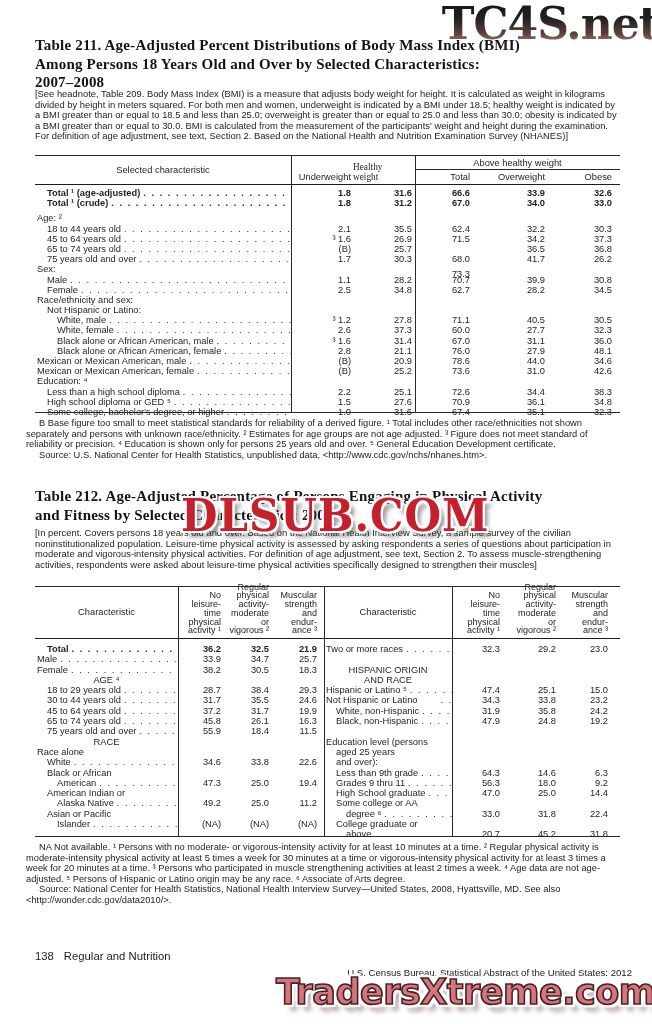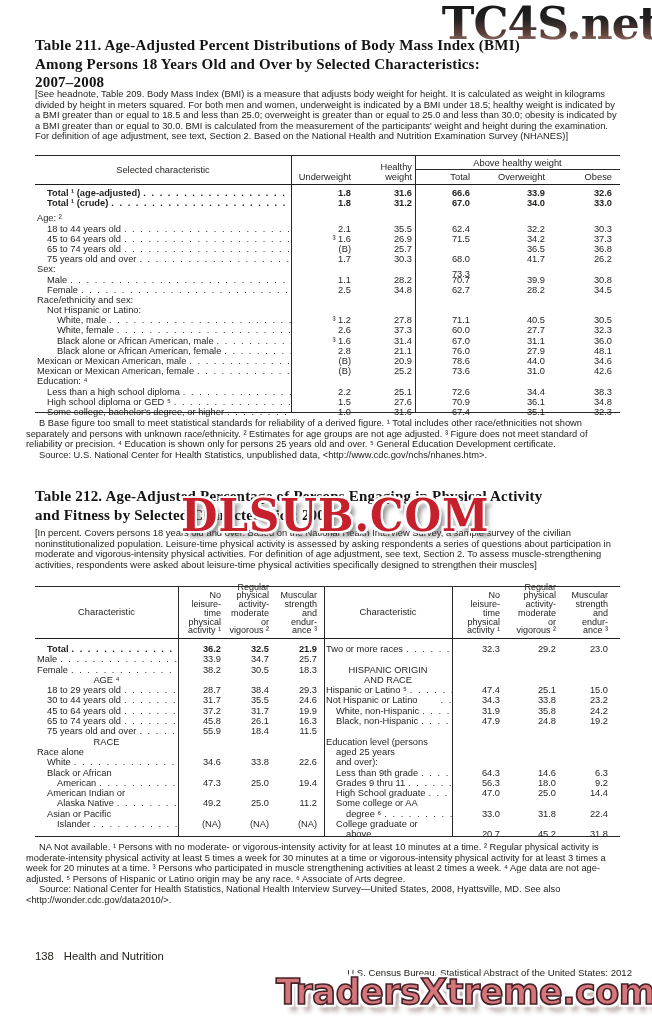--- a/index.html
+++ b/index.html
@@ -25,22 +25,22 @@
   .lbl.ctr{justify-content:center;}
   .dots{flex:1;overflow:hidden;white-space:nowrap;}
   .dots::before{content:". . . . . . . . . . . . . . . . . . . . . . . . . . . . . . . . . . . . . . . . . . . . . .";
                 letter-spacing:1.5px;padding-left:3px;}
   .val{text-align:right;white-space:nowrap;box-sizing:border-box;}
 
   
   .t211 .thead{height:30px;}
   .h-char{width:256px;display:flex;align-items:center;justify-content:center;}
   .h-u{width:62px;display:flex;align-items:flex-end;justify-content:flex-end;padding:0 2px 2px 0;box-sizing:border-box;}
-  .h-h{width:62px;display:flex;flex-direction:column;justify-content:flex-end;align-items:flex-end;
-       padding:0 3px 2px 0;box-sizing:border-box;}
+  .h-h{width:62px;display:flex;flex-direction:column;justify-content:flex-end;align-items:flex-start;
+       padding:0 3px 2px 0;box-sizing:border-box;font-family:Liberation Serif, serif;}
   .h-group{width:205px;display:flex;flex-direction:column;}
   .h-above{height:13px;line-height:14px;border-bottom:1px solid #2a2927;text-align:center;}
   .h-sub{flex:1;display:flex;align-items:flex-end;padding-bottom:2px;}
   .h-t{width:55px;text-align:right;}
   .h-o{width:75px;text-align:right;}
   .h-ob{width:75px;text-align:right;padding-right:8px;box-sizing:border-box;}
 
   
   .t212 .thead{height:53px;}
   .p-head{display:flex;box-sizing:border-box;}
@@ -755,19 +755,19 @@
     <div class="vr" style="left:289px;"></div>
     <div class="vr" style="left:417px;"></div>
   </div>
 
   <div class="fnote" style="top:842px;">
     <div class="fn-p">NA Not available. ¹ Persons with no moderate- or vigorous-intensity activity for at least 10 minutes at a time. ² Regular physical activity is moderate-intensity physical activity at least 5 times a week for 30 minutes at a time or vigorous-intensity physical activity for at least 3 times a week for 20 minutes at a time. ³ Persons who participated in muscle strengthening activities at least 2 times a week. ⁴ Age data are not age-adjusted. ⁵ Persons of Hispanic or Latino origin may be any race. ⁶ Associate of Arts degree.</div>
     <div class="fn-p">Source: National Center for Health Statistics, National Health Interview Survey—United States, 2008, Hyattsville, MD. See also &lt;http://wonder.cdc.gov/data2010/&gt;.</div>
   </div>
 
   <div class="footer-left">
-    <span>138</span><span class="sec">Health and Nutrition</span>
+    <span>138</span><span class="sec">Regular and Nutrition</span>
   </div>
   <div class="footer-right">U.S. Census Bureau, Statistical Abstract of the United States: 2012</div>
 
   <div class="wm wm-bottom">TradersXtreme.com</div>
 
 </div>
 
 </body></html>

